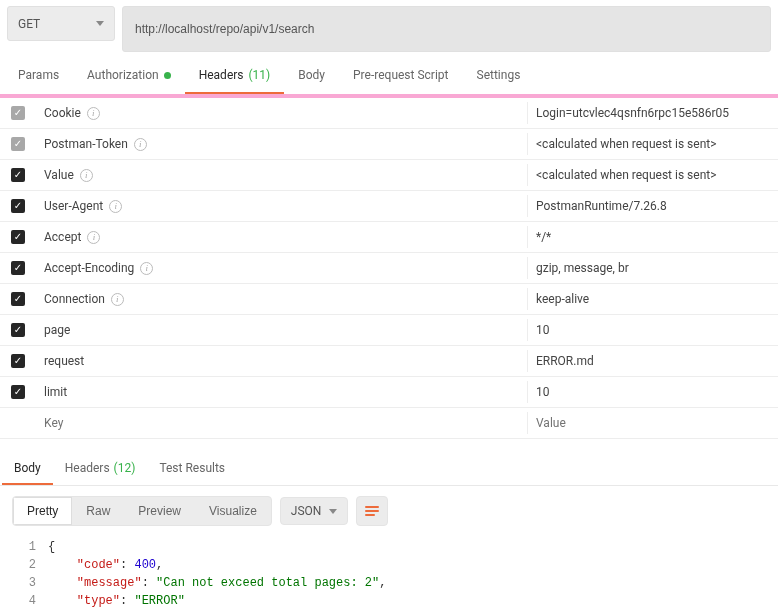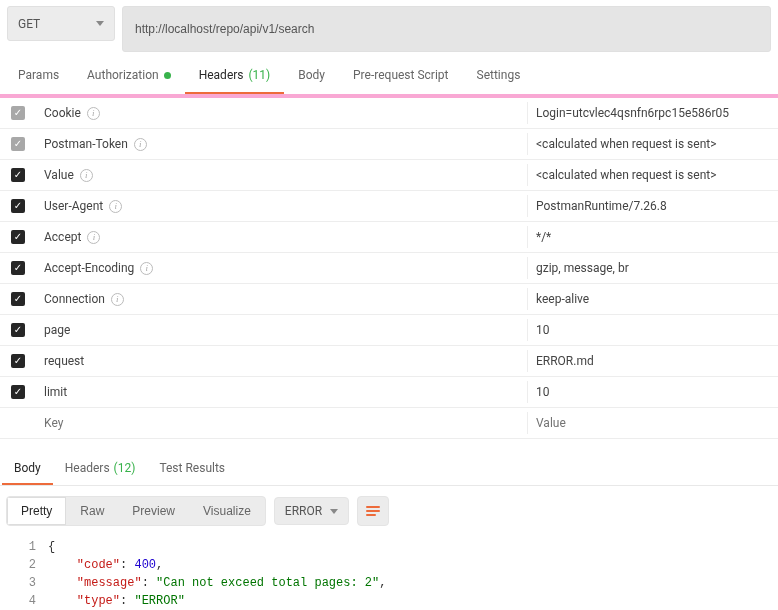--- a/index.html
+++ b/index.html
@@ -21,21 +21,21 @@
 .hcell-val{flex:1;padding:4px 8px;color:#444}
 .checkbox{width:14px;height:14px;border-radius:2px;display:flex;align-items:center;justify-content:center;cursor:pointer}
 .checkbox.checked{background:#262626}
 .checkbox.checked.disabled{background:#a8a8a8}
 .checkmark{color:#fff;font-size:10px;line-height:1}
 .info-icon{width:13px;height:13px;border:1px solid #bbb;border-radius:50%;display:inline-flex;align-items:center;justify-content:center;font-size:9px;color:#aaa;font-style:italic;font-family:Georgia,serif}
 .placeholder-row .hcell-key,.placeholder-row .hcell-val{color:#737373}
 .response-tabs{display:flex;gap:0;padding:0 2px;border-bottom:1px solid #e8e8e8;margin-top:12px}
 .rtab{padding:10px 12px 8px;font-size:12px;color:#666;cursor:pointer;border-bottom:2px solid transparent;display:flex;gap:4px}
 .rtab.active{color:#282828;border-bottom-color:#ed6b3b}
-.view-bar{display:flex;gap:8px;padding:10px 6px;align-items:center}
+.view-bar{display:flex;gap:8px;padding:10px 12px;align-items:center}
 .view-group{display:flex;background:#ececec;border-radius:4px;border:1px solid #e4e4e4;overflow:hidden}
 .view-btn{padding:7px 14px;font-size:12px;color:#666;cursor:pointer;border:none;background:transparent}
 .view-btn.active{background:#fff;color:#282828;box-shadow:inset 0 0 0 1px #ddd}
 .fmt-select{display:flex;align-items:center;gap:8px;background:#ececec;border:1px solid #e4e4e4;border-radius:4px;padding:6px 10px;cursor:pointer;font-size:12px;color:#555}
 .wrap-btn{width:32px;height:30px;background:#ececec;border:1px solid #e4e4e4;border-radius:4px;display:flex;align-items:center;justify-content:center;cursor:pointer}
 .wrap-icon{display:flex;flex-direction:column;gap:2px}
 .wrap-icon span{display:block;height:2px;background:#ed6b3b;border-radius:1px}
 .wrap-icon span:nth-child(1){width:14px}
 .wrap-icon span:nth-child(2){width:14px}
 .wrap-icon span:nth-child(3){width:10px}
@@ -222,21 +222,21 @@
 </div>
 
 <div class="view-bar">
   <div class="view-group">
     <button class="view-btn active">Pretty</button>
     <button class="view-btn">Raw</button>
     <button class="view-btn">Preview</button>
     <button class="view-btn">Visualize</button>
   </div>
   <div class="fmt-select">
-    <span>ERROR</span>
+    <span>JSON</span>
     <span class="chevron-down"></span>
   </div>
   <div class="wrap-btn">
     <span class="wrap-icon">
         <span></span>
         <span></span>
         <span></span>
       </span>
   </div>
 </div>

